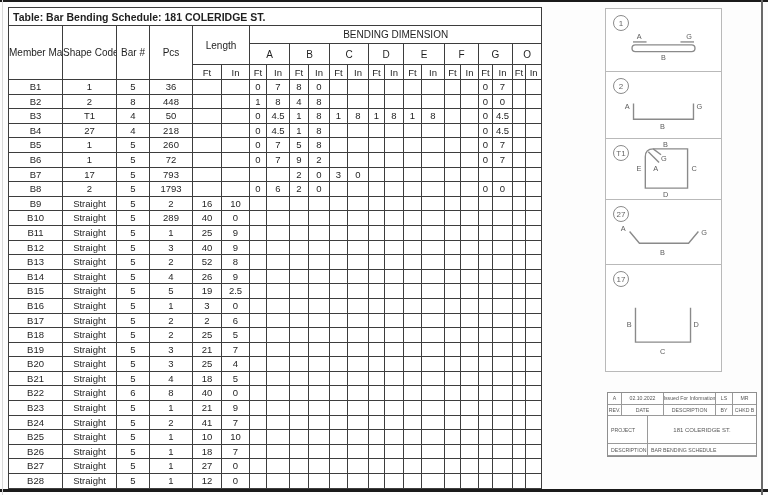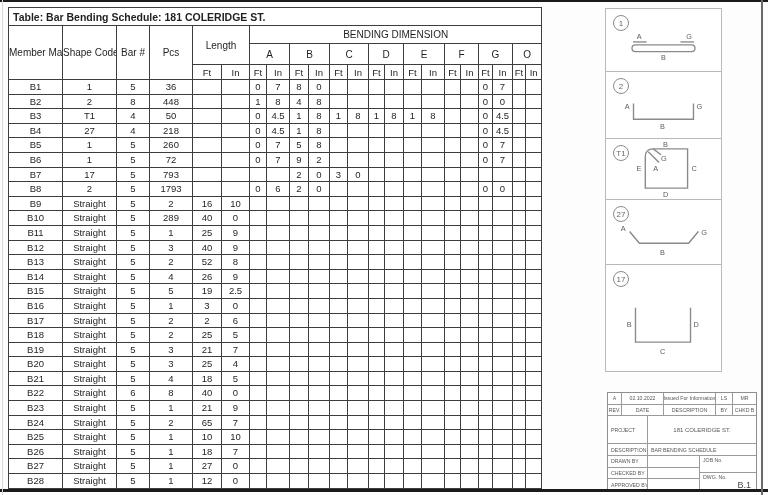--- a/index.html
+++ b/index.html
@@ -683,21 +683,21 @@
           <td></td>
           <td></td>
           <td></td>
           <td></td>
         </tr>
         <tr>
           <td>B24</td>
           <td>Straight</td>
           <td>5</td>
           <td>2</td>
-          <td>65</td>
+          <td>41</td>
           <td>7</td>
           <td></td>
           <td></td>
           <td></td>
           <td></td>
           <td></td>
           <td></td>
           <td></td>
           <td></td>
           <td></td>
@@ -882,37 +882,18 @@
       <div class="cell last">CHKD B</div>
     </div>
     <div class="proj-grid">
       <div class="cell lbl">PROJECT</div>
       <div class="cell last" style="font-size:6px;">181 COLERIDGE ST.</div>
     </div>
     <div class="desc-grid">
       <div class="cell lbl">DESCRIPTION</div>
       <div class="cell last lbl">BAR BENDING SCHEDULE</div>
     </div>
-    <div class="bot-grid">
-      <div>
-        <div class="cell lbl sig-row">DRAWN BY</div>
-        <div class="cell lbl sig-row">CHECKED BY</div>
-        <div class="cell lbl sig-row" style="border-bottom:none">APPROVED BY</div>
-      </div>
-      <div>
-        <div class="cell sig-row"></div>
-        <div class="cell sig-row"></div>
-        <div class="cell sig-row" style="border-bottom:none"></div>
-      </div>
-      <div class="right-col">
-        <div class="cell last jobno">JOB No.</div>
-        <div class="cell last dwgbox">
-          <span class="dwg-label">DWG. No.</span>
-          <span class="dwg-value">B.1</span>
-        </div>
-      </div>
-    </div>
   </div>
 
   <div class="edge-bottom"></div>
   <div class="edge-right"></div>
   <div class="edge-left"></div>
 </div>
 
 </body></html>

